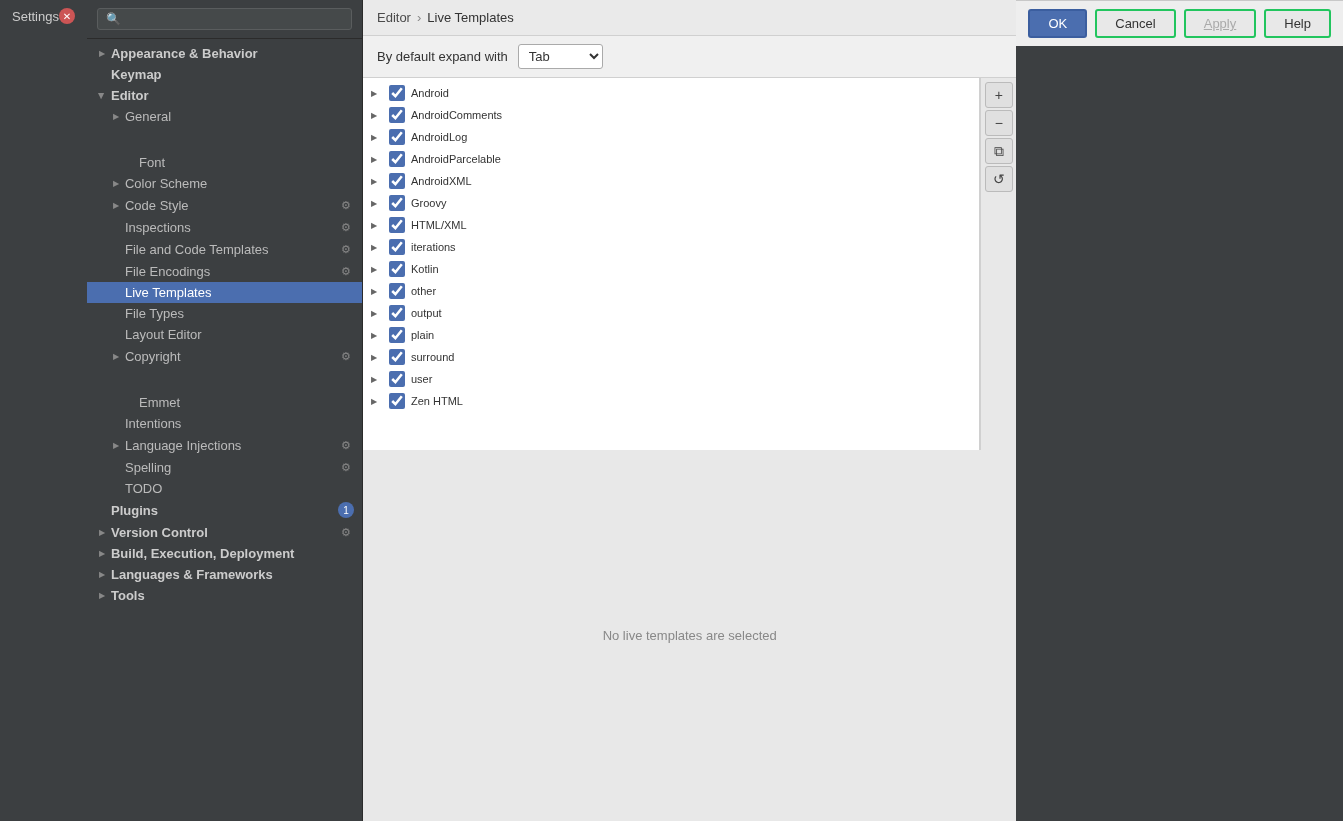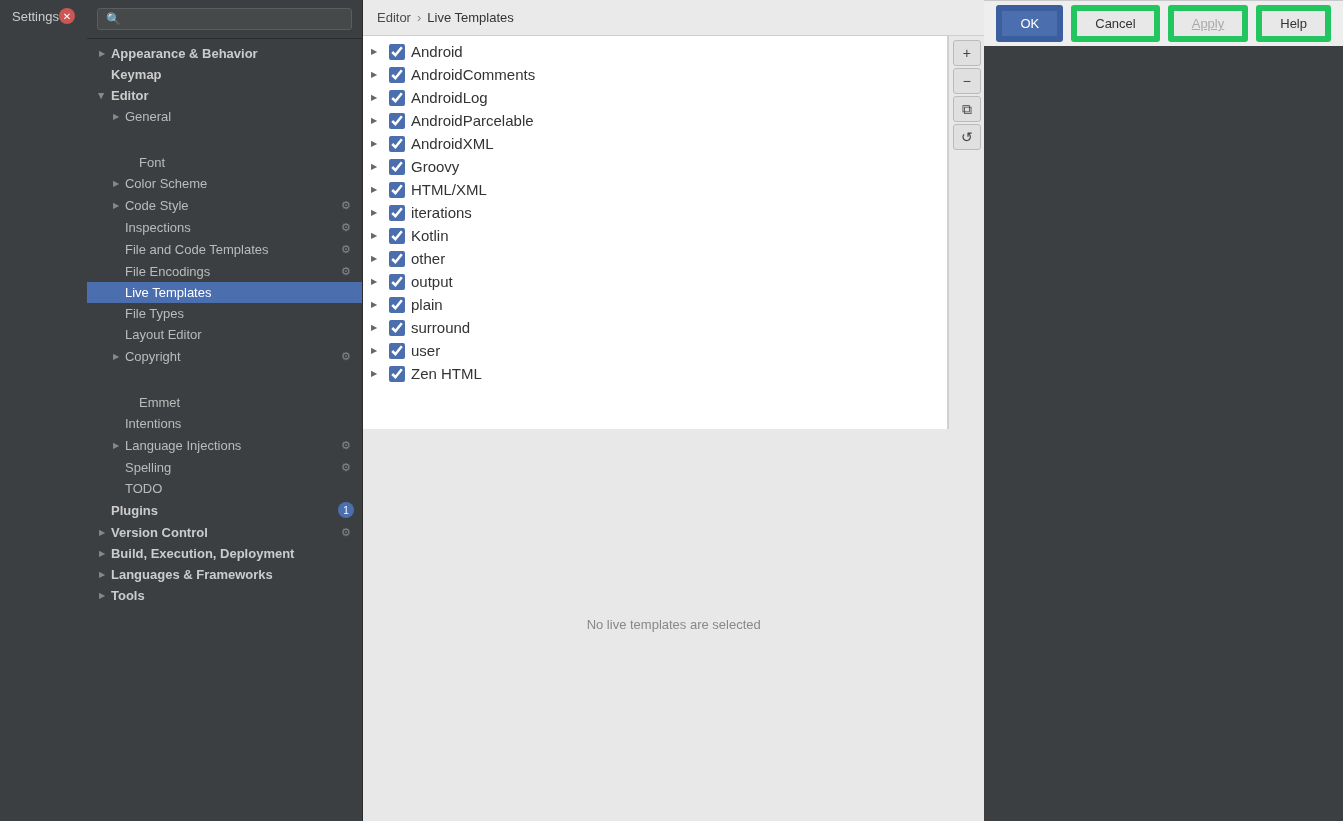--- a/index.html
+++ b/index.html
@@ -176,21 +176,21 @@
       font-size: 8px;
       flex-shrink: 0;
     }
     .template-item .t-checkbox {
       width: 16px;
       height: 16px;
       margin: 0 6px;
       flex-shrink: 0;
       accent-color: #4b6eaf;
     }
-    .template-item .t-label { color: #333; font-size: 15px; }
+    .template-item .t-label { color: #333; font-size: 11px; }
 
     .side-buttons {
       width: 36px;
       background: #e8e8e8;
       border-left: 1px solid #d0d0d0;
       display: flex;
       flex-direction: column;
       align-items: center;
       padding: 4px 0;
       gap: 2px;
@@ -227,21 +227,21 @@
       display: flex;
       justify-content: flex-end;
       align-items: center;
       gap: 8px;
       flex-shrink: 0;
       height: 46px;
     }
     .bottom-btn {
       padding: 5px 18px;
       border-radius: 3px;
-      border: 6px solid #22c55e;
+      border: 2px solid #22c55e;
       background: #e8e8e8;
       color: #333;
       cursor: pointer;
       font-size: 13px;
     }
     .bottom-btn.primary {
       background: #4b6eaf;
       color: #fff;
       border-color: #3b5e9f;
     }
@@ -412,20 +412,28 @@
     </div>
 
     <div class="right-panel">
 
       <div class="breadcrumb-bar">
         <span class="breadcrumb-item">Editor</span>
         <span class="breadcrumb-sep">›</span>
         <span class="breadcrumb-current">Live Templates</span>
       </div>
 
+      <div class="panel-toolbar">
+        <label>By default expand with</label>
+        <select>
+          <option>Tab</option>
+          <option>Enter</option>
+          <option>Space</option>
+        </select>
+      </div>
 
       <div class="panel-body">
         <div class="template-list-container">
           <div class="template-list">
 
             <div class="template-item">
               <span class="t-arrow">▶</span>
               <input type="checkbox" class="t-checkbox" checked="" style="">
               <span class="t-label">Android</span>
             </div>

